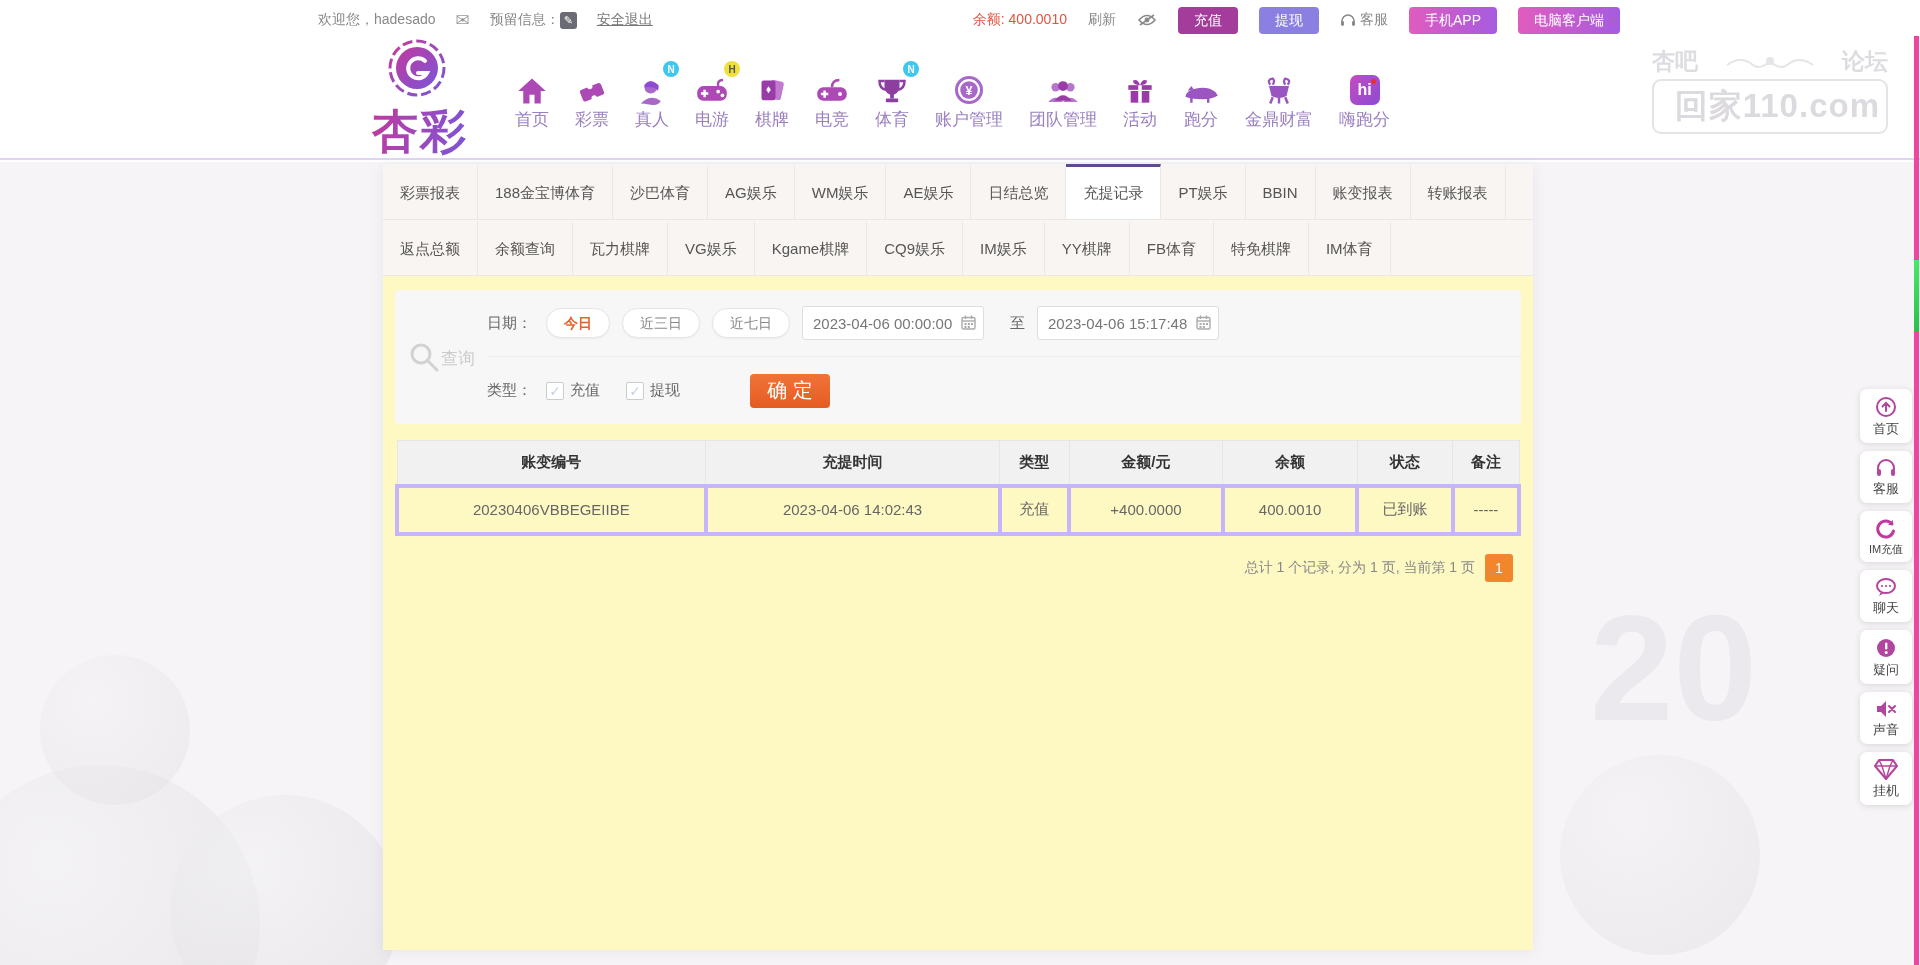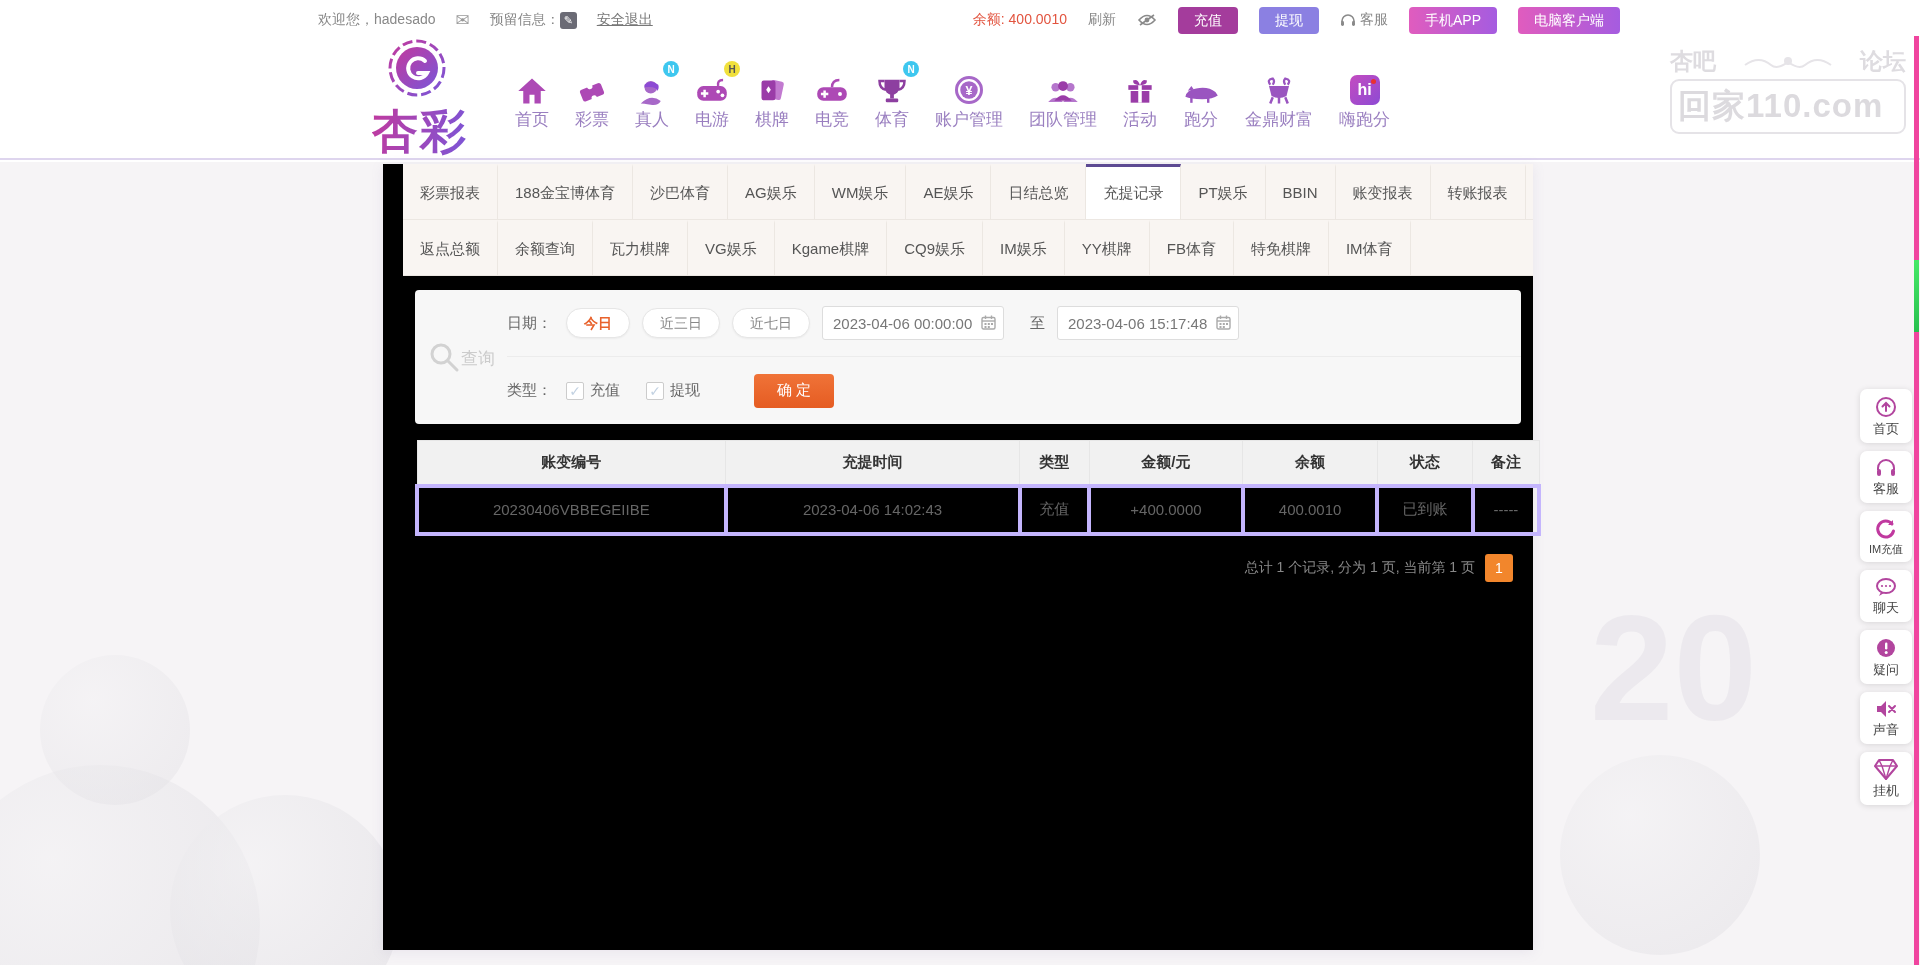--- a/index.html
+++ b/index.html
@@ -42,31 +42,31 @@
   .badge { position:absolute; top:-6px; right:-12px; width:16px; height:16px; border-radius:50%;
            font-size:10px; font-weight:bold; display:flex; align-items:center; justify-content:center; }
   .badge-n { background:#3ec7ef; color:#fff; }
   .badge-h { background:#f0e03c; color:#555; }
   .hi-app { width:30px; height:30px; border-radius:7px; background:linear-gradient(135deg,#c44cc0,#8d4ad4);
             color:#fff; font-weight:bold; font-size:16px; display:flex; align-items:center; justify-content:center;
             position:relative; }
   .hi-dot { position:absolute; top:4px; right:4px; width:5px; height:5px; border-radius:50%; background:#e83030; }
 
   
-  .watermark { position:absolute; top:6px; right:14px; width:236px; text-align:left; color:#dedce0;
+  .watermark { position:absolute; top:6px; right:32px; width:236px; text-align:right; color:#dedce0;
                user-select:none; }
   .wm-row { display:flex; align-items:center; justify-content:space-between; font-size:23px; font-weight:bold; }
   .wm-flourish { color:#e6e4e8; }
   .wm-box { margin-top:2px; border:2px solid #e5e3e7; border-radius:9px; font-size:33px; font-weight:bold;
             padding:3px 6px; color:#dcdade; letter-spacing:1px; }
 
   
   .main { position:absolute; top:162px; left:0; right:0; bottom:0; background:#f6f4f6; }
-  .card { position:absolute; left:383px; top:2px; width:1150px; height:786px; background:#000000;
-          box-shadow:0 2px 12px rgba(140,120,170,.12);padding-left:20px; }
+  .card { position:absolute; left:383px; top:2px; width:1150px; height:786px; background:#fef9c3;
+          box-shadow:0 2px 12px rgba(140,120,170,.12); }
 
   
   .tabs-row { display:flex; border-bottom:1px solid #ece7e2; }
   .tab { height:55px; line-height:52px; padding:0 17px; font-size:15px; color:#555; background:#f9f5f2;
          border-right:1px solid #ece7e2; border-top:3px solid transparent; cursor:pointer; white-space:nowrap; }
   .tab.active { background:#fff; border-top-color:#5d4a93; }
   .tab-filler { flex:1; background:#f9f5f2; }
 
   
   .filter { margin:14px 12px 0; background:#f7f7f7; border-radius:4px; display:flex; }
@@ -83,22 +83,22 @@
   .pill.sel { color:#e8622c; font-weight:bold; }
   .date-wrap { position:relative; margin-right:24px; }
   .date-input { width:182px; height:34px; border:1px solid #ddd; border-radius:3px; background:#fff;
                 font-size:15px; color:#777; padding:0 30px 0 10px; font-family:inherit; }
   .cal-icon { position:absolute; right:8px; top:9px; }
   .to-label { font-size:15px; color:#666; margin:0 12px 0 2px; }
   .checkbox { width:18px; height:18px; background:#fff; border:1px solid #ccc; border-radius:2px;
               display:inline-flex; align-items:center; justify-content:center; color:#c3d2e2; font-size:14px;
               margin-right:6px; cursor:pointer; }
   .cb-label { font-size:15px; color:#666; margin-right:26px; }
-  .btn-submit { width:80px; height:34px; margin-left:28px; background:linear-gradient(#f07338,#e55c22);
-                border:none; border-radius:4px; color:#fff; font-size:15px; cursor:pointer; font-family:inherit; }
+  .btn-submit { width:80px; height:34px; margin-left:44px; background:linear-gradient(#f07338,#e55c22);
+                border:none; border-radius:4px; color:#fff; font-size:20px; cursor:pointer; font-family:inherit; }
 
   
   .records { width:1126px; margin:16px 12px 0; border-collapse:collapse; }
   .records th { background:#f1f1f1; border:1px solid #e6e6e6; height:45px; font-size:15px; color:#333;
                 font-weight:bold; }
   .records td { border:4px solid #c4b5fd; height:48px; text-align:center; font-size:15px; color:#666; }
   .cell-amount { color:#e01414; }
   .cell-status { color:#53b43c; }
 
   

